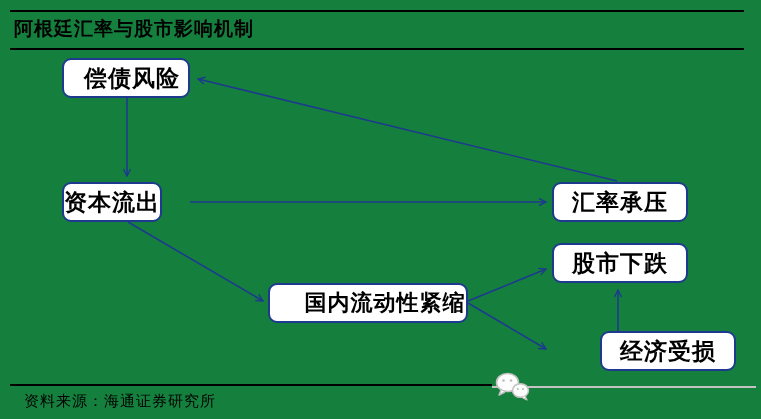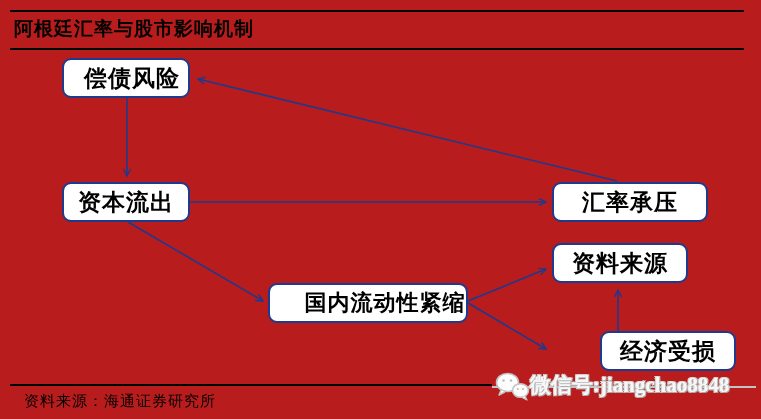--- a/index.html
+++ b/index.html
@@ -1,36 +1,36 @@
 <!DOCTYPE html>
 <html><head>
 <meta charset="utf-8">
 <style>
   html,body{margin:0;padding:0;background:#fff;}
   #canvas{
-    position:relative;width:761px;height:419px;background:#b91c1c;overflow:hidden;
+    position:relative;width:761px;height:419px;background:#15803d;overflow:hidden;
     font-family:"Liberation Serif","DejaVu Serif",serif;
   }
   .rule{position:absolute;border-top:2px solid #000;height:0;}
   #rule-top{left:10px;top:10px;width:734px;}
   #rule-mid{left:10px;top:48px;width:734px;}
   #rule-bottom{left:10px;top:384px;width:482px;border-top-width:2px;}
   #page-title{
     position:absolute;left:14px;top:16px;font-size:19px;font-weight:bold;color:#000;
     letter-spacing:1px;white-space:nowrap;
   }
   .node{
     position:absolute;display:flex;align-items:center;justify-content:center;
     border:2px solid #1d3a8e;border-radius:9px;background:#fff;color:#000;
     font-size:23px;font-weight:600;white-space:nowrap;box-sizing:border-box;
     letter-spacing:1px;
   }
   #node-debt-risk          {left:62px; top:58px; width:128px;height:40px;padding-left:12px;}
-  #node-capital-outflow    {left:62px; top:182px;width:128px;height:40px;}
-  #node-fx-pressure        {left:552px;top:182px;width:156px;height:40px;}
+  #node-capital-outflow    {left:62px; top:182px;width:100px;height:40px;}
+  #node-fx-pressure        {left:552px;top:182px;width:136px;height:40px;}
   #node-stock-decline      {left:552px;top:243px;width:136px;height:40px;}
   #node-economy-damage     {left:552px;top:331px;width:136px;height:40px;margin-left:48px;}
   #node-liquidity-tightening{left:268px;top:283px;width:200px;height:40px;font-size:22px;padding-left:34px;}
   #arrow-layer{position:absolute;left:0;top:0;width:761px;height:419px;}
   #source-note{
     position:absolute;left:24px;top:392px;font-size:15px;font-weight:normal;color:#000;
     letter-spacing:1px;white-space:nowrap;
   }
   #watermark{position:absolute;left:492px;top:369px;width:266px;height:34px;}
   #watermark-text{
@@ -63,35 +63,34 @@
     <line x1="617" y1="181" x2="198" y2="79" stroke="#1d3a8e" stroke-width="1.6" marker-end="url(#vhead)"></line>
     <line x1="128" y1="222" x2="263" y2="301" stroke="#1d3a8e" stroke-width="1.6" marker-end="url(#vhead)"></line>
     <line x1="468" y1="301" x2="546" y2="269" stroke="#1d3a8e" stroke-width="1.6" marker-end="url(#vhead)"></line>
     <line x1="468" y1="303" x2="546" y2="349" stroke="#1d3a8e" stroke-width="1.6" marker-end="url(#vhead)"></line>
     <line x1="618" y1="331" x2="618" y2="290" stroke="#1d3a8e" stroke-width="1.6" marker-end="url(#vhead)"></line>
   </svg>
 
   <div class="node" id="node-debt-risk">偿债风险</div>
   <div class="node" id="node-capital-outflow">资本流出</div>
   <div class="node" id="node-fx-pressure">汇率承压</div>
-  <div class="node" id="node-stock-decline">资料来源</div>
+  <div class="node" id="node-stock-decline">股市下跌</div>
   <div class="node" id="node-economy-damage">经济受损</div>
   <div class="node" id="node-liquidity-tightening">国内流动性紧缩</div>
 
   <div class="rule" id="rule-bottom"></div>
   <div id="source-note">资料来源：海通证券研究所</div>
 
   <div id="watermark">
     <div id="watermark-strike"></div>
     <svg id="wechat-icon" width="36" height="30" viewBox="0 0 36 30">
       <ellipse cx="13.5" cy="11.5" rx="11" ry="9" fill="#fdfdfd" stroke="#c3c3c3" stroke-width="1.6"></ellipse>
       <path d="M7,19 L5,24 L11,21" fill="#fdfdfd" stroke="#c3c3c3" stroke-width="1.4" stroke-linejoin="round"></path>
       <circle cx="9.5" cy="9.5" r="1.3" fill="#bdbdbd"></circle>
       <circle cx="17" cy="9.5" r="1.3" fill="#bdbdbd"></circle>
       <ellipse cx="26.5" cy="19.5" rx="8" ry="6.8" fill="#fdfdfd" stroke="#c3c3c3" stroke-width="1.6"></ellipse>
       <path d="M31,25 L33,29 L28,26.5" fill="#fdfdfd" stroke="#c3c3c3" stroke-width="1.3" stroke-linejoin="round"></path>
       <circle cx="23.8" cy="18" r="1.1" fill="#bdbdbd"></circle>
       <circle cx="29" cy="18" r="1.1" fill="#bdbdbd"></circle>
     </svg>
-    <div id="watermark-text">微信号:jiangchao8848</div>
   </div>
 
 </div>
 
 </body></html>

